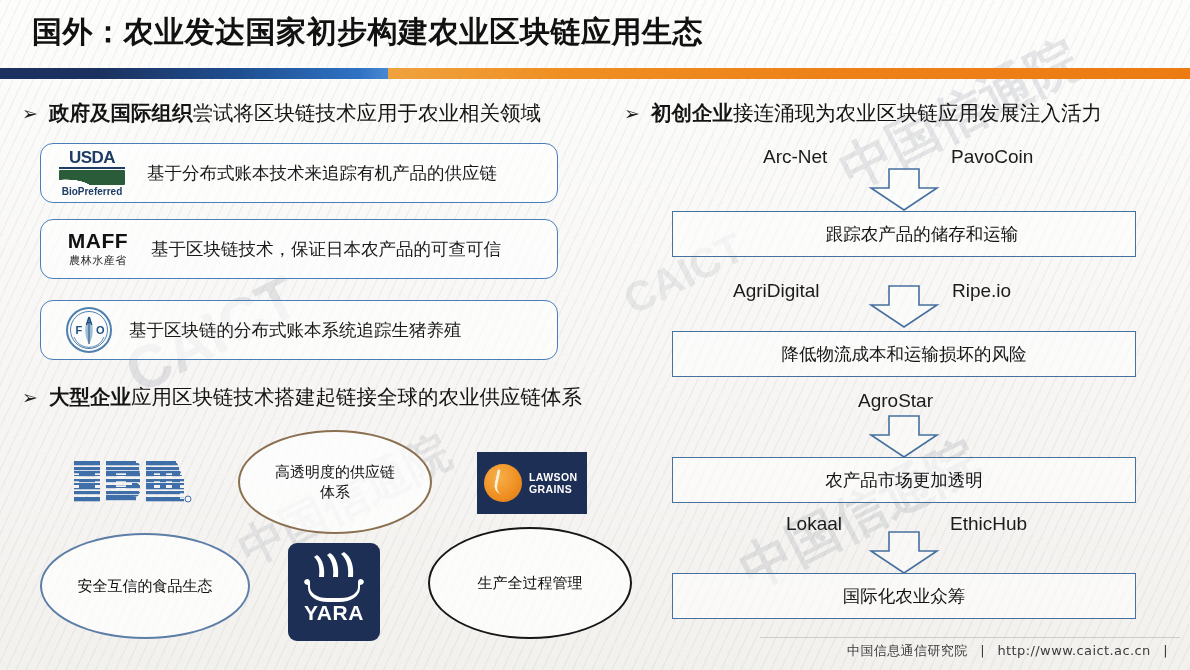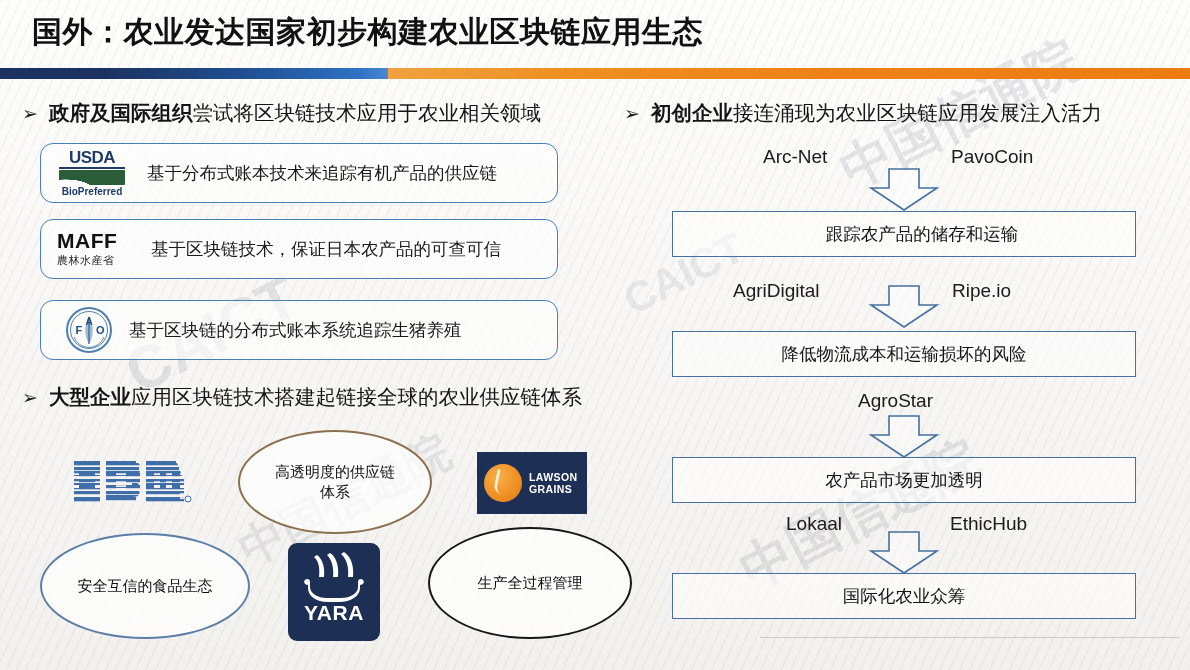--- a/index.html
+++ b/index.html
@@ -78,21 +78,21 @@
   .usda .u-top{font-size:17px;font-weight:bold;color:#1e3c64;letter-spacing:-0.5px;
         font-family:"Liberation Sans",sans-serif;line-height:1;}
   .usda .u-bar{width:66px;height:1.6px;background:#1e3c64;margin:1px 0;}
   .usda .u-field{width:66px;height:15px;background:
      radial-gradient(ellipse 70px 26px at 10% 130%, #ffffff 0 38%, #2b5c3a 39% 100%);
      border-radius:1px;}
   .usda .u-bot{font-size:10px;font-weight:bold;color:#1e3c64;margin-top:1.5px;
         font-family:"Liberation Sans",sans-serif;}
 
   
-  .maff{width:82px;margin-left:16px;flex:0 0 auto;}
+  .maff{width:82px;margin-left:16px;flex:0 0 auto;text-align:center;}
   .maff .m-top{font-size:21px;font-weight:bold;color:#111;letter-spacing:0.5px;
         font-family:"Liberation Sans",sans-serif;line-height:1.05;}
   .maff .m-bot{font-size:11px;color:#222;letter-spacing:0.5px;
         font-family:"DejaVu Sans",sans-serif;}
 
   
   .fao{width:48px;height:48px;margin-left:24px;flex:0 0 auto;position:relative;}
 
   
   .ellipse{
@@ -342,14 +342,20 @@
   <div class="fdown" style="left:866px;top:531px;">
     <svg width="76" height="44" viewBox="0 0 76 44" aria-hidden="true">
       <path d="M23 1 L53 1 L53 20 L71 20 L38 42 L5 20 L23 20 Z" fill="rgba(255,255,255,0.45)" stroke="#46709e" stroke-width="1.6"></path>
     </svg>
   </div>
   <div class="flowbox" style="left:672px;top:573px;width:464px;height:46px;">
     <div class="ftxt">国际化农业众筹</div>
   </div>
 
   <div id="footline"></div>
+  <div id="footer">
+    <span>中国信息通信研究院</span>
+    <span style="margin:0 8px;">|</span>
+    <span>http://www.caict.ac.cn</span>
+    <span style="margin-left:8px;">|</span>
+  </div>
 
 </div>
 
 </body></html>

